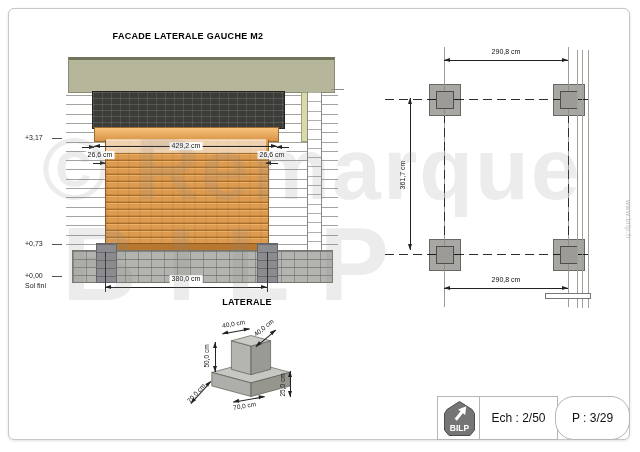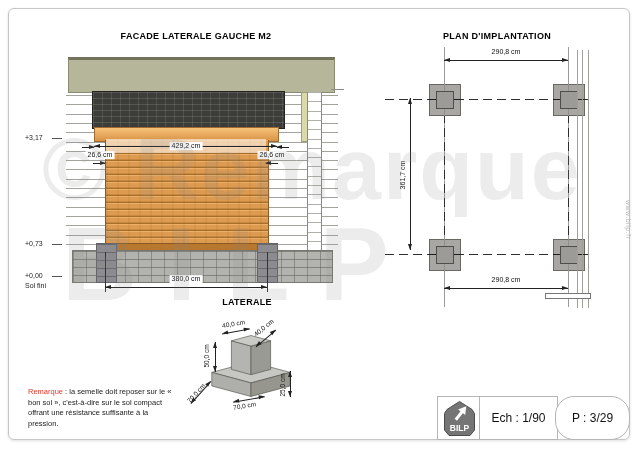--- a/index.html
+++ b/index.html
@@ -91,21 +91,21 @@
   #wm2{left:62px;top:205px;font-size:104px;letter-spacing:30px;}
   #wm-site{position:absolute;left:632px;top:200px;font-size:7px;color:#b3b3b0;
            transform-origin:top left;transform:rotate(90deg);letter-spacing:0.5px;z-index:40;}
 </style>
 </head>
 <body>
 
 <div id="page">
   <div class="abs" id="frame"></div>
 
-  <div class="abs sec-title" style="left:76px;top:31px;width:240px;">FACADE LATERALE GAUCHE M2</div>
+  <div class="abs sec-title" style="left:68px;top:31px;width:240px;">FACADE LATERALE GAUCHE M2</div>
 
   <div class="abs ladder" style="left:66px;top:95px;width:39px;height:155px;"></div>
   <div class="abs ladder" style="left:267px;top:95px;width:71px;height:155px;"></div>
 
   <div class="abs" id="roof"></div>
   <div class="abs" id="roof-ext"></div>
   <div class="abs" id="shingles"></div>
   <div class="abs" id="fascia"></div>
   <div class="abs" id="wall"></div>
   <div class="abs" id="sill"></div>
@@ -133,21 +133,20 @@
   <div class="dim-label" style="left:186px;top:279px;">380,0 cm</div>
 
   <div class="lvl" style="left:25px;top:134px;">+3,17</div>
   <div class="tick" style="left:52px;top:138px;"></div>
   <div class="lvl" style="left:25px;top:240px;">+0,73</div>
   <div class="tick" style="left:52px;top:244px;"></div>
   <div class="lvl" style="left:25px;top:272px;">+0,00</div>
   <div class="tick" style="left:52px;top:276px;"></div>
   <div class="lvl" style="left:25px;top:282px;">Sol fini</div>
 
-  <div class="abs sec-title" style="left:397px;top:31px;width:200px;">PLAN D'IMPLANTATION</div>
 
   <div class="cl-h" style="left:385px;top:99px;width:203px;"></div>
   <div class="cl-h" style="left:385px;top:254px;width:203px;"></div>
   <div class="cl-v" style="left:444px;top:47px;height:260px;"></div>
   <div class="cl-v" style="left:568px;top:47px;height:260px;"></div>
   <div class="cl-vd" style="left:444px;top:114px;height:125px;"></div>
   <div class="cl-vd" style="left:568px;top:114px;height:125px;"></div>
 
   <div class="footing" style="left:429px;top:84px;">
     <div class="footing-hline"></div>
@@ -199,33 +198,30 @@
   <div class="dim-h" style="left:253px;top:338px;width:26px;transform:rotate(-40deg);"></div>
   <div class="sm-label" style="left:206px;top:356px;transform:translate(-50%,-50%) rotate(-90deg);">50,0 cm</div>
   <div class="dim-v" style="left:215px;top:342px;height:30px;"></div>
   <div class="sm-label" style="left:196px;top:393px;transform:translate(-50%,-50%) rotate(-48deg);">70,0 cm</div>
   <div class="dim-h" style="left:186px;top:392px;width:30px;transform:rotate(-48deg);"></div>
   <div class="sm-label" style="left:233px;top:402px;transform:rotate(-10deg);">70,0 cm</div>
   <div class="dim-h" style="left:233px;top:399px;width:32px;transform:rotate(-10deg);"></div>
   <div class="sm-label" style="left:282px;top:385px;transform:translate(-50%,-50%) rotate(-90deg);">25,0 cm</div>
   <div class="dim-v" style="left:290px;top:371px;height:26px;"></div>
 
-  <div class="abs" id="remark">
-    <span class="rem-label">Remarque</span><span> : la semelle doit reposer sur le « bon sol », c'est-à-dire sur le sol compact offrant une résistance suffisante à la pression.</span>
-  </div>
 
   <div class="tb-cell" id="tb-logo">
     <svg width="31" height="35" viewBox="0 0 31 35">
       <polygon points="15.5,0.5 28,8.5 30.5,12.5 30.5,29 26,34.5 5,34.5 0.5,29 0.5,12.5 3,8.5" fill="#757575" stroke="#4c4c4c" stroke-width="1"></polygon>
       <g transform="rotate(38 15.5 14)">
         <rect x="14" y="9" width="3" height="11" fill="#fff"></rect>
         <polygon points="15.5,3 20,10.5 11,10.5" fill="#fff"></polygon>
       </g>
       <text x="15.5" y="30" font-size="8.5" font-weight="bold" fill="#ffffff" text-anchor="middle" font-family="Liberation Sans, DejaVu Sans, sans-serif">BILP</text>
     </svg>
   </div>
-  <div class="tb-cell" id="tb-scale">Ech : 1/90</div>
+  <div class="tb-cell" id="tb-scale">Ech : 2/50</div>
   <div class="tb-cell" id="tb-page">P : 3/29</div>
 
   <div class="wm" id="wm1">© Remarque</div>
   <div class="wm" id="wm2">BILP</div>
   <div id="wm-site">www.bilp.fr</div>
 </div>
 
 </body></html>

